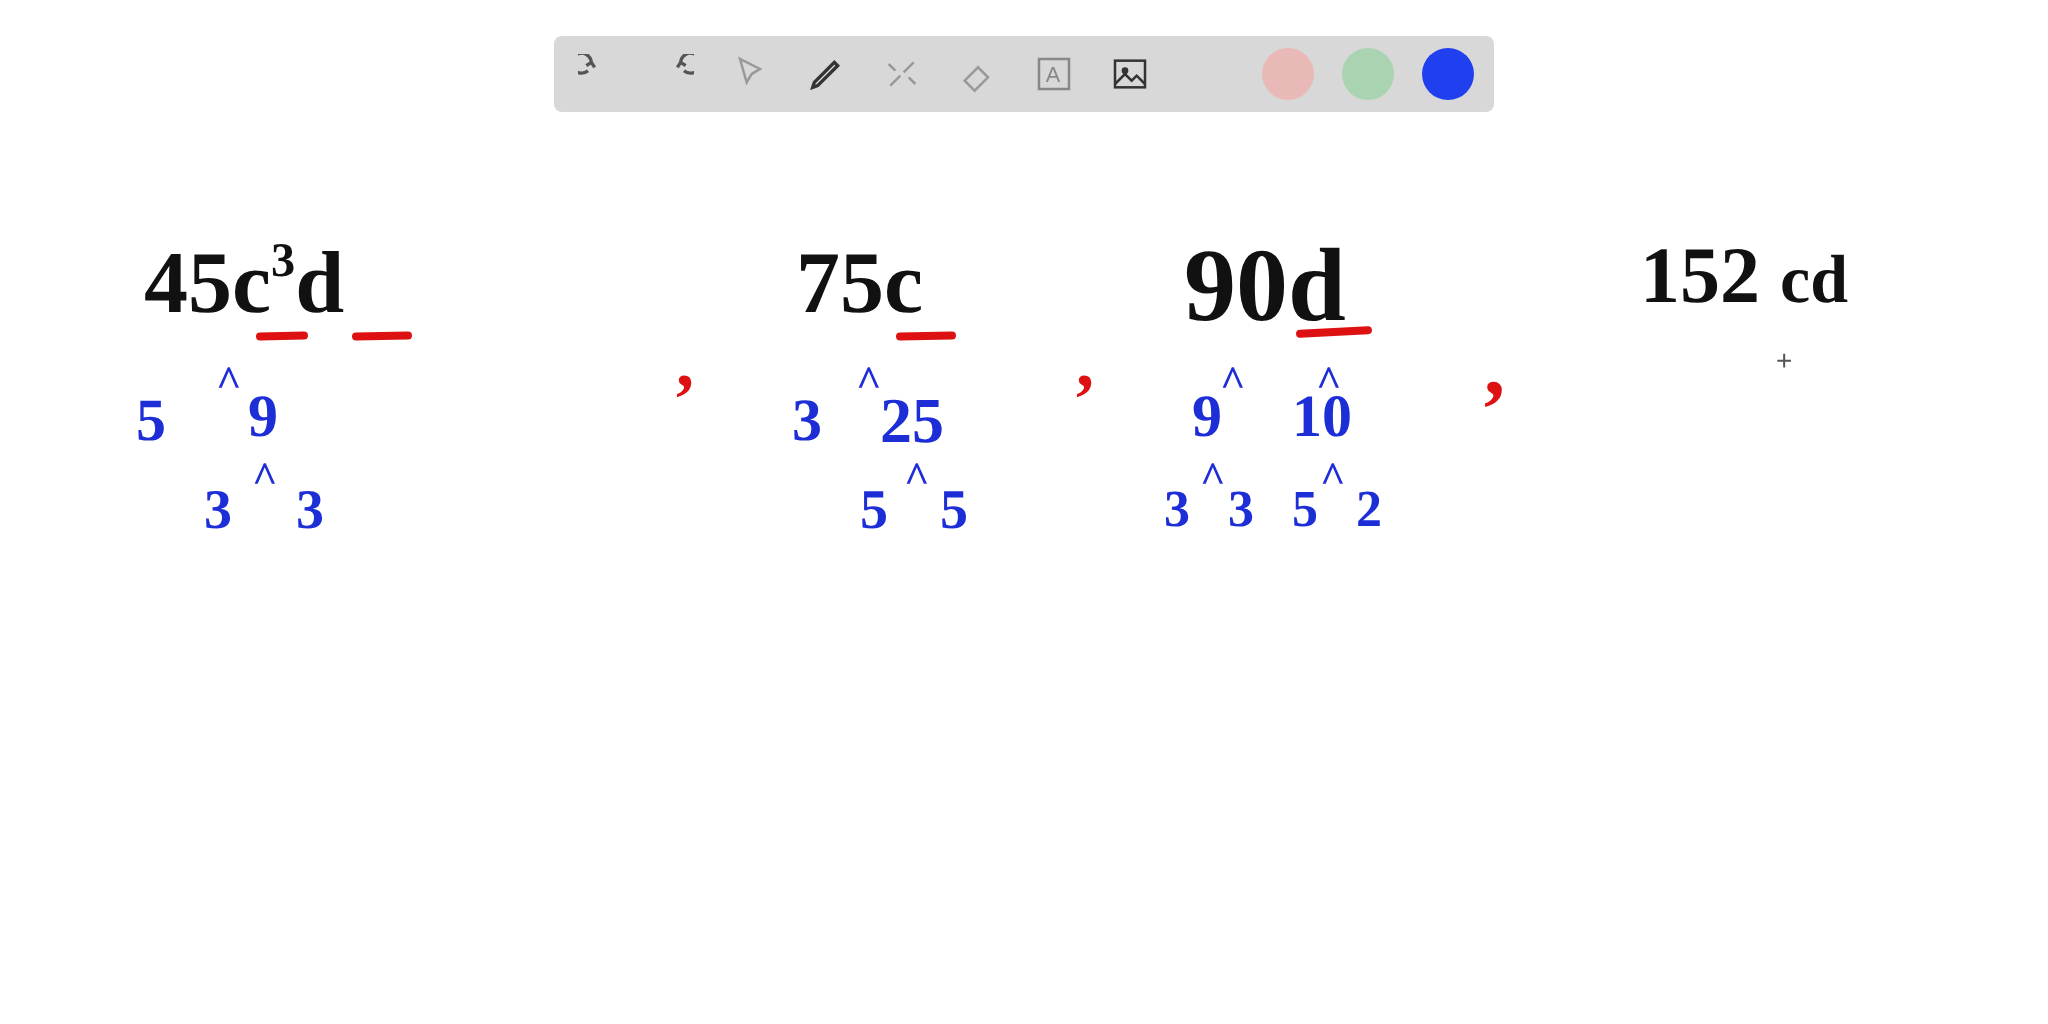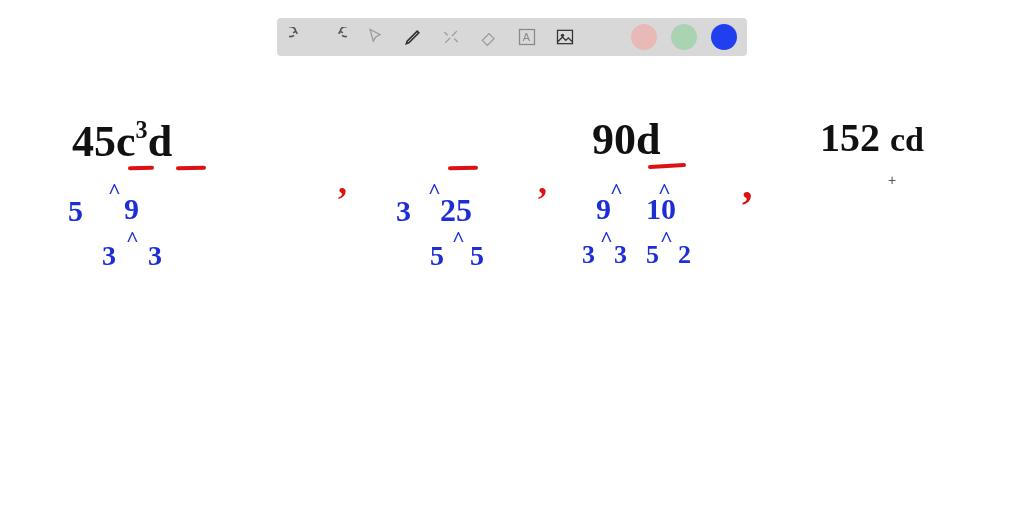--- a/index.html
+++ b/index.html
@@ -149,32 +149,35 @@
 
   <div class="caret blue" style="left:108px; top:108px;">^</div>
   <div class="hand blue" style="left:68px; top:126px; font-size:30px;">5</div>
   <div class="hand blue" style="left:124px; top:124px; font-size:30px;">9</div>
   <div class="caret blue" style="left:126px; top:156px;">^</div>
   <div class="hand blue" style="left:102px; top:172px; font-size:28px;">3</div>
   <div class="hand blue" style="left:148px; top:172px; font-size:28px;">3</div>
 
   <div class="comma red" style="left:338px; top:90px;">,</div>
 
+  <div class="hand black" style="left:398px; top:50px; font-size:44px;">
+    <span>75</span><span>c</span>
+  </div>
   <div class="underline-red" style="left:448px; top:96px; width:30px;"></div>
 
   <div class="caret blue" style="left:428px; top:108px;">^</div>
   <div class="hand blue" style="left:396px; top:126px; font-size:30px;">3</div>
   <div class="hand blue" style="left:440px; top:124px; font-size:32px;">25</div>
   <div class="caret blue" style="left:452px; top:156px;">^</div>
   <div class="hand blue" style="left:430px; top:172px; font-size:28px;">5</div>
   <div class="hand blue" style="left:470px; top:172px; font-size:28px;">5</div>
 
   <div class="comma red" style="left:538px; top:90px;">,</div>
 
-  <div class="hand black" style="left:592px; top:48px; font-size:44px;">
+  <div class="hand black" style="left:592px; top:48px; font-size:52px;">
     <span>90</span><span>d</span>
   </div>
   <div class="underline-red" style="left:648px; top:94px; width:38px; transform:rotate(-3deg);"></div>
 
   <div class="caret blue" style="left:610px; top:108px;">^</div>
   <div class="caret blue" style="left:658px; top:108px;">^</div>
   <div class="hand blue" style="left:596px; top:124px; font-size:30px;">9</div>
   <div class="hand blue" style="left:646px; top:124px; font-size:30px;">10</div>
   <div class="caret blue" style="left:600px; top:156px;">^</div>
   <div class="caret blue" style="left:660px; top:156px;">^</div>

